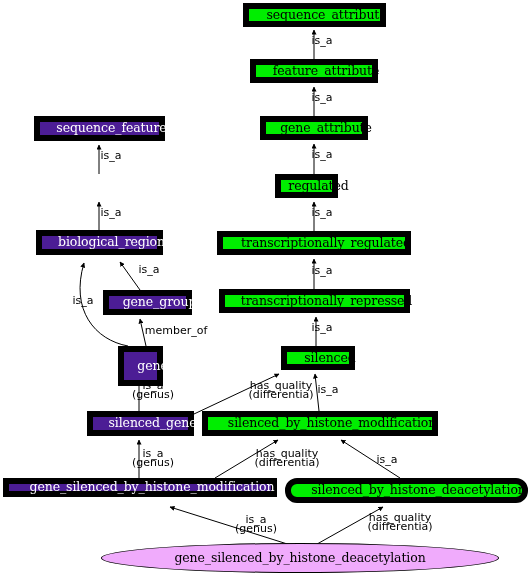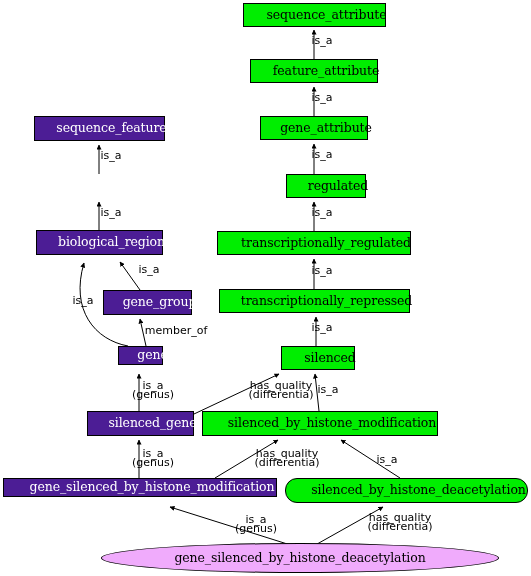--- a/index.html
+++ b/index.html
@@ -28,21 +28,21 @@
     display: flex;
     align-items: center;
     justify-content: center;
     white-space: nowrap;
     font-size: 12.5px;
     line-height: 1;
     letter-spacing: -0.1px;
     z-index: 3;
   }
   .node.box {
-    border: 1px solid #14532d;
+    border: 6px solid #14532d;
     padding-left: 24px;
   }
   .node.black {
     background: #4c1d95;
     color: #ffffff;
     border-color: #000000;
   }
   .node.green {
     background: #00ee00;
     color: #000000;
@@ -105,21 +105,21 @@
 
   <div class="node box green" style="left:243px; top:3px; width:143px; height:24px;">
     <span>sequence_attribute</span>
   </div>
   <div class="node box green" style="left:250px; top:59px; width:128px; height:24px;">
     <span>feature_attribute</span>
   </div>
   <div class="node box green" style="left:260px; top:116px; width:108px; height:24px;">
     <span>gene_attribute</span>
   </div>
-  <div class="node box green" style="left:275px; top:174px; width:80px; height:24px;margin-left:11px;">
+  <div class="node box green" style="left:275px; top:174px; width:63px; height:24px;">
     <span>regulated</span>
   </div>
   <div class="node box green" style="left:217px; top:231px; width:194px; height:24px;">
     <span>transcriptionally_regulated</span>
   </div>
   <div class="node box green" style="left:219px; top:289px; width:191px; height:24px;">
     <span>transcriptionally_repressed</span>
   </div>
   <div class="node box green" style="left:281px; top:346px; width:74px; height:24px;">
     <span>silenced</span>
@@ -133,21 +133,21 @@
 
   <div class="node box black" style="left:34px; top:116px; width:131px; height:25px;">
     <span>sequence_feature</span>
   </div>
   <div class="node box black" style="left:36px; top:230px; width:127px; height:25px;">
     <span>biological_region</span>
   </div>
   <div class="node box black" style="left:103px; top:290px; width:89px; height:25px;">
     <span>gene_group</span>
   </div>
-  <div class="node box black" style="left:118px; top:346px; width:45px; height:19px;">
+  <div class="node box black" style="left:118px; top:346px; width:45px; height:40px;">
     <span>gene</span>
   </div>
   <div class="node box black" style="left:87px; top:411px; width:107px; height:25px;">
     <span>silenced_gene</span>
   </div>
   <div class="node box black" style="left:3px; top:478px; width:274px; height:19px;">
     <span>gene_silenced_by_histone_modification</span>
   </div>
   <div class="node ellipse" style="left:101px; top:543px; width:398px; height:30px;">
     <span>gene_silenced_by_histone_deacetylation</span>

